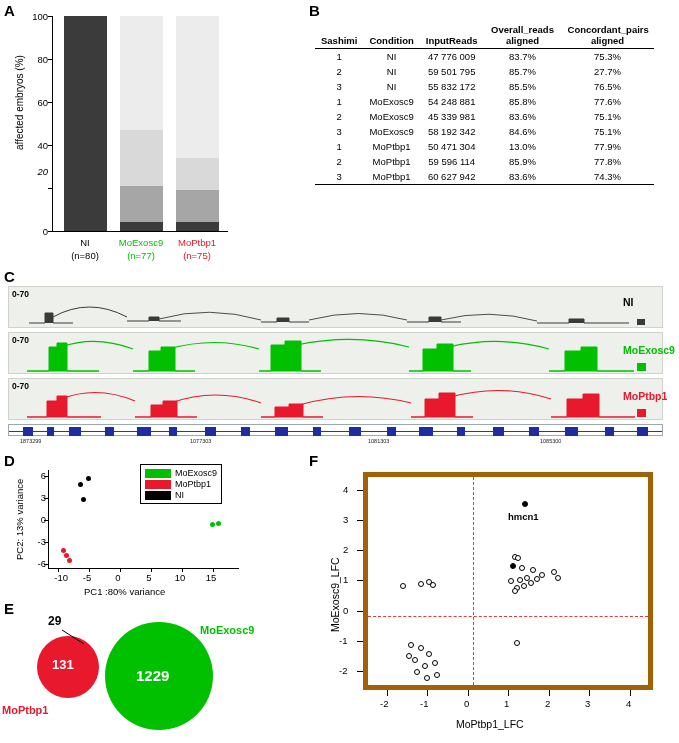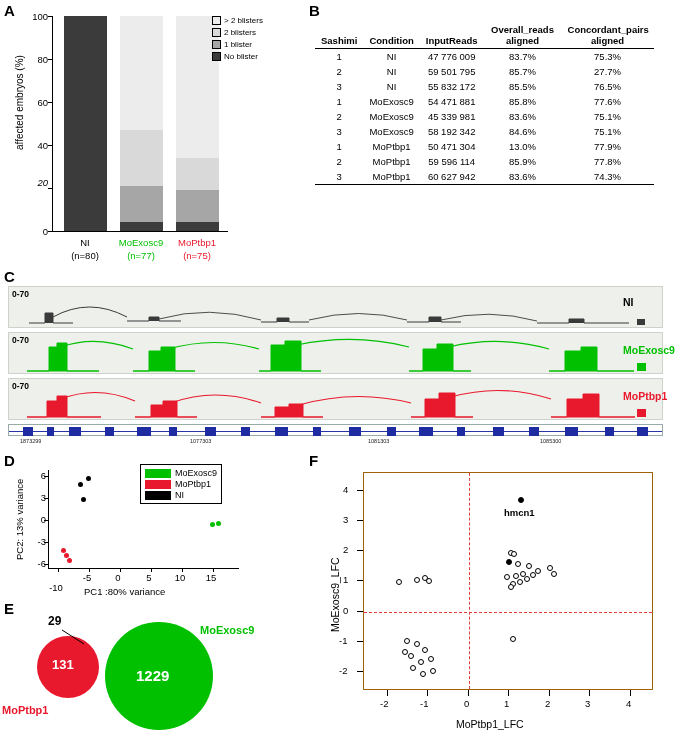--- a/index.html
+++ b/index.html
@@ -82,42 +82,42 @@
   #panelE { position:absolute; left:0; top:600px; width:300px; height:143px; }
   #panelE .letter { left:4px; top:0px; }
   .circleE { position:absolute; border-radius:50%; }
   .venn-num { position:absolute; font-weight:700; color:#fff; }
   .venn-lbl { position:absolute; font-size:11px; font-weight:700; }
 
   
   #panelF { position:absolute; left:303px; top:452px; width:376px; height:291px; }
   #panelF .letter { left:6px; top:0px; }
   .f-title { position:absolute; left:60px; top:4px; width:290px; text-align:center; font-size:10.5px; font-weight:700; }
-  .f-frame { position:absolute; left:60px; top:20px; width:290px; height:218px; border:1px solid #a16207; }
+  .f-frame { position:absolute; left:60px; top:20px; width:290px; height:218px; border:5px solid #a16207; }
   .f-dot { position:absolute; width:6px; height:6px; border-radius:50%; border:1px solid #000; background:#fff; }
   .f-dot.filled { background:#000; }
   .f-dash-v { position:absolute; top:0; height:100%; border-left:1px dashed #e23b3b; }
   .f-dash-h { position:absolute; left:0; width:100%; border-top:1px dashed #e23b3b; }
   .f-annot { position:absolute; font-size:9.5px; font-weight:700; }
   .f-tick { position:absolute; font-size:9.5px; }
   .f-tickmark { position:absolute; background:#000; }
 </style>
 </head>
 <body>
 
 <div id="panelA">
   <div class="panel-letter letter">A</div>
 
   <div class="axis-label-y" style="left:14px; top:150px;">affected embryos (%)</div>
 
   <div class="tick-label" style="left:22px; top:11px; width:26px;">100</div>
   <div class="tick-label" style="left:22px; top:54px; width:26px;">80</div>
   <div class="tick-label" style="left:22px; top:97px; width:26px;">60</div>
   <div class="tick-label" style="left:22px; top:140px; width:26px;">40</div>
-  <div class="tick-label" style="left:22px; top:177px; width:26px;font-style:italic;">20</div>
+  <div class="tick-label" style="left:22px; top:166px; width:26px;font-style:italic;">20</div>
   <div class="tick-label" style="left:22px; top:226px; width:26px;">0</div>
 
   <div class="a-plot">
 
     <div class="a-axis-line" style="left:0; top:0; width:1px; height:216px;"></div>
     <div class="a-axis-line" style="left:0; top:215px; width:176px; height:1px;"></div>
 
     <div class="a-axis-line" style="left:-4px; top:0px; width:4px; height:1px;"></div>
     <div class="a-axis-line" style="left:-4px; top:43px; width:4px; height:1px;"></div>
     <div class="a-axis-line" style="left:-4px; top:86px; width:4px; height:1px;"></div>
@@ -146,38 +146,20 @@
 
   <div class="cat-label" style="left:50px; top:237px; color:#000;">NI</div>
   <div class="cat-label" style="left:50px; top:250px; color:#000;">(n=80)</div>
 
   <div class="cat-label" style="left:106px; top:237px; color:#00c000;">MoExosc9</div>
   <div class="cat-label" style="left:106px; top:250px; color:#00c000;">(n=77)</div>
 
   <div class="cat-label" style="left:162px; top:237px; color:#e8192c;">MoPtbp1</div>
   <div class="cat-label" style="left:162px; top:250px; color:#e8192c;">(n=75)</div>
 
-  <div class="legend-a">
-    <div class="row">
-      <span class="sw" style="background:#ececec;"></span>
-      <span>&gt; 2 blisters</span>
-    </div>
-    <div class="row">
-      <span class="sw" style="background:#d9d9d9;"></span>
-      <span>2 blisters</span>
-    </div>
-    <div class="row">
-      <span class="sw" style="background:#a6a6a6;"></span>
-      <span>1 blister</span>
-    </div>
-    <div class="row">
-      <span class="sw" style="background:#3b3b3b;"></span>
-      <span>No blister</span>
-    </div>
-  </div>
 </div>
 
 <div id="panelB">
   <div class="panel-letter letter">B</div>
   <table class="b-table">
     <thead>
       <tr>
         <th>Sashimi</th>
         <th>Condition</th>
         <th>InputReads</th>
@@ -203,21 +185,21 @@
       <tr>
         <td>3</td>
         <td>NI</td>
         <td>55 832 172</td>
         <td>85.5%</td>
         <td>76.5%</td>
       </tr>
       <tr>
         <td>1</td>
         <td>MoExosc9</td>
-        <td>54 471 881</td>
+        <td>54 248 881</td>
         <td>85.8%</td>
         <td>77.6%</td>
       </tr>
       <tr>
         <td>2</td>
         <td>MoExosc9</td>
         <td>45 339 981</td>
         <td>83.6%</td>
         <td>75.1%</td>
       </tr>
@@ -368,21 +350,21 @@
     <div class="dot" style="background:#00c000; left:162px; top:52px;"></div>
     <div class="dot" style="background:#00c000; left:168px; top:51px;"></div>
   </div>
 
   <div class="tick-label" style="left:22px; top:18px; width:24px;">6</div>
   <div class="tick-label" style="left:22px; top:40px; width:24px;">3</div>
   <div class="tick-label" style="left:22px; top:62px; width:24px;">0</div>
   <div class="tick-label" style="left:18px; top:84px; width:28px;">-3</div>
   <div class="tick-label" style="left:18px; top:106px; width:28px;">-6</div>
 
-  <div class="tick-label" style="left:44px; top:130px; width:24px; text-align:center;">-10</div>
+  <div class="tick-label" style="left:44px; top:120px; width:24px; text-align:right;">-10</div>
   <div class="tick-label" style="left:75px; top:120px; width:24px; text-align:center;">-5</div>
   <div class="tick-label" style="left:106px; top:120px; width:24px; text-align:center;">0</div>
   <div class="tick-label" style="left:137px; top:120px; width:24px; text-align:center;">5</div>
   <div class="tick-label" style="left:168px; top:120px; width:24px; text-align:center;">10</div>
   <div class="tick-label" style="left:199px; top:120px; width:24px; text-align:center;">15</div>
 
   <div class="axis-title" style="left:84px; top:134px;">PC1 :80% variance</div>
 
   <div class="legend-d">
     <div class="row">

